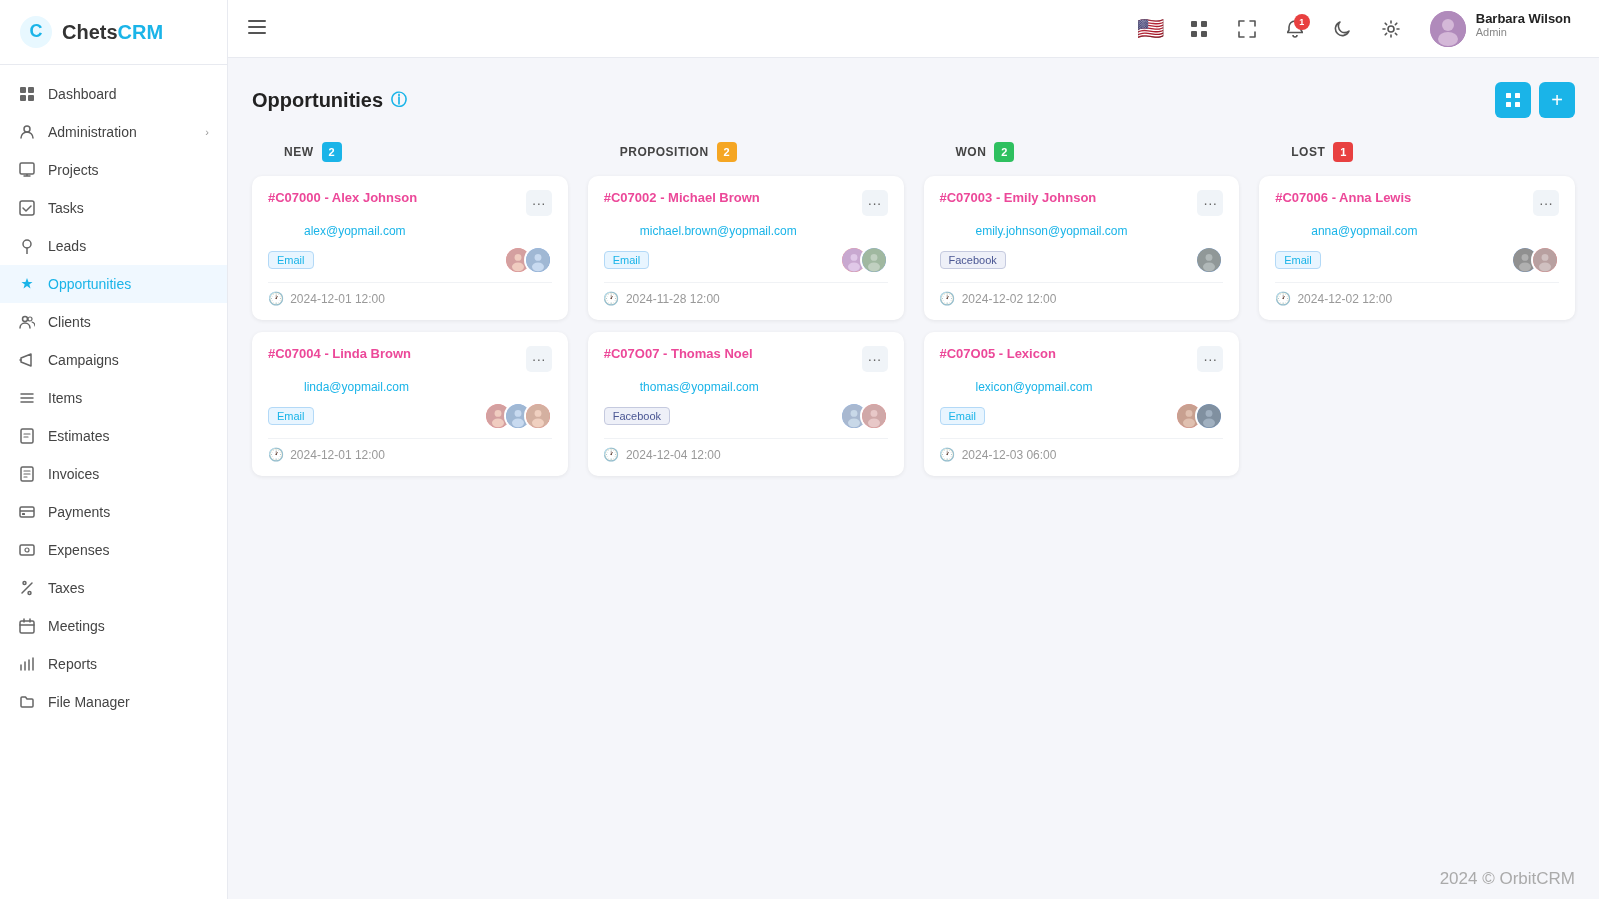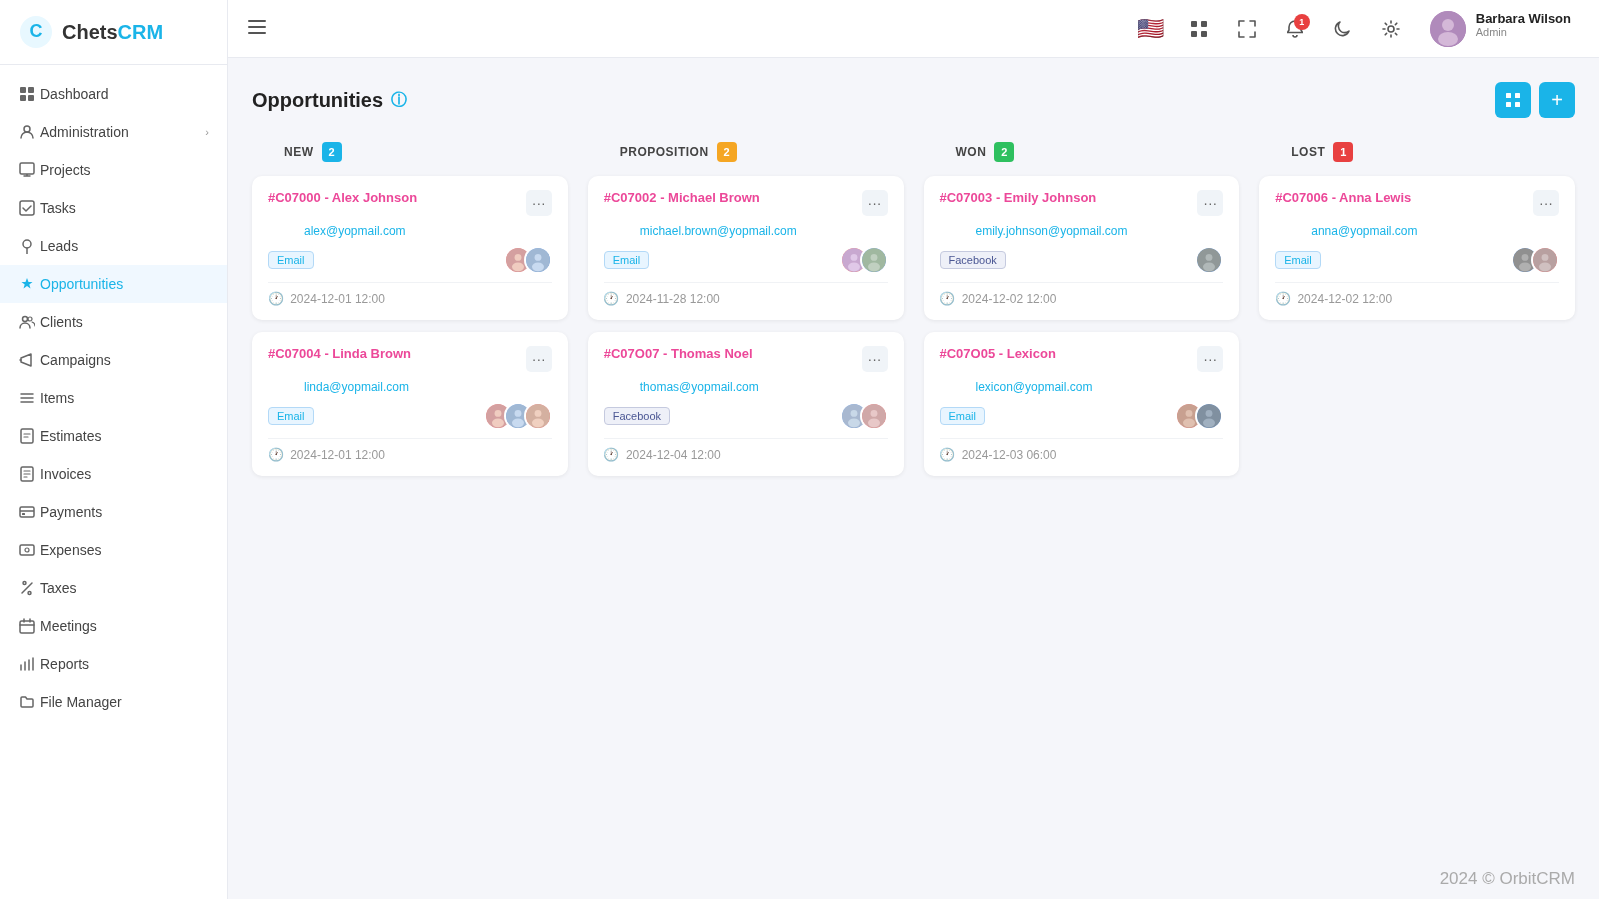--- a/index.html
+++ b/index.html
@@ -23,21 +23,21 @@
       border-bottom: 1px solid #e8eaf0;
     }
     .logo-icon {
       width: 36px;
       height: 36px;
     }
     .sidebar-nav { padding: 10px 0; }
     .nav-item {
       display: flex;
       align-items: center;
-      gap: 4px;
+      gap: 12px;
       padding: 10px 18px;
       font-size: 14px;
       color: #444;
       cursor: pointer;
       border-radius: 0;
       transition: background 0.15s;
       position: relative;
     }
     .nav-item.active { color: #1ab4e8; background: #f0f8ff; }
     .nav-item .nav-icon { width: 18px; height: 18px; display: flex; align-items: center; justify-content: center; }

